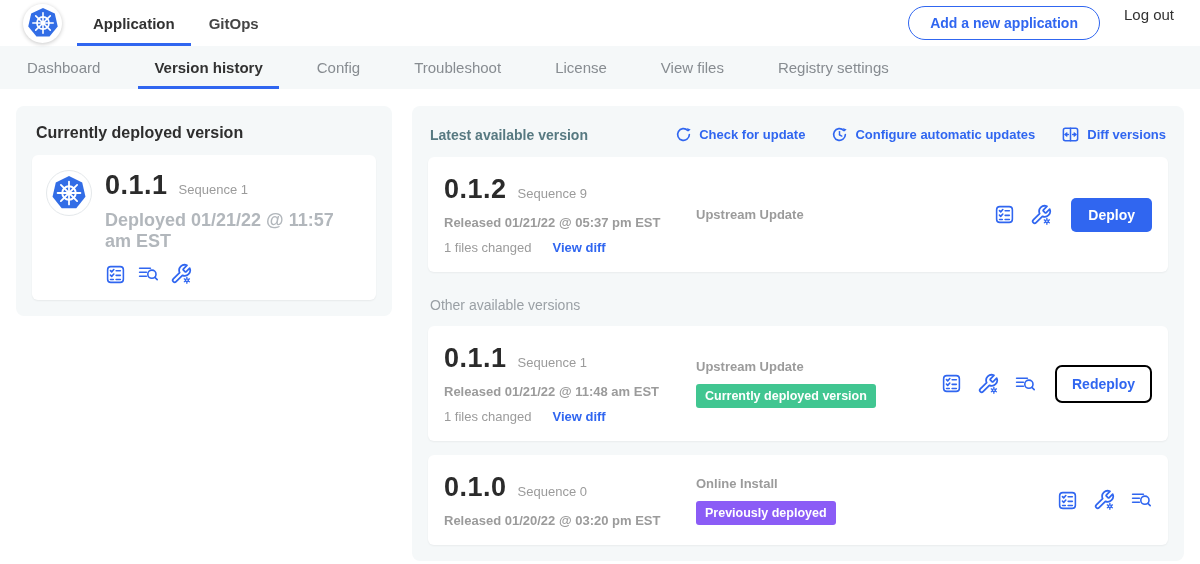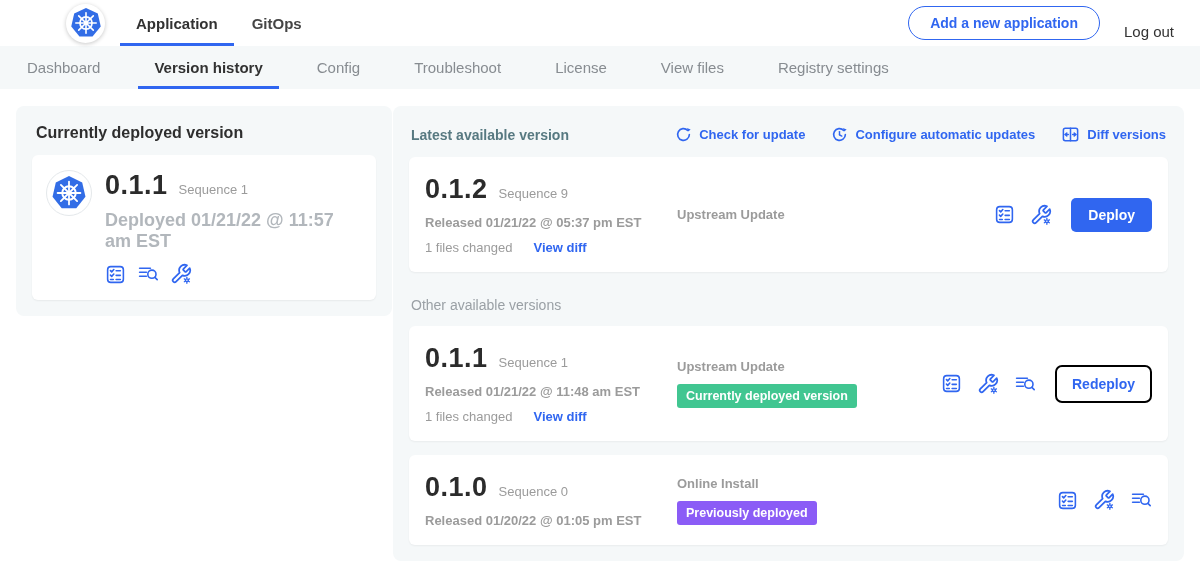--- a/index.html
+++ b/index.html
@@ -3,40 +3,40 @@
 <meta charset="utf-8">
 <style>
   * { box-sizing: border-box; }
   html,body { margin:0; padding:0; }
   body {
     width:1200px; height:564px; background:#ffffff;
     font-family:"Liberation Sans", sans-serif; color:#323232;
     overflow:hidden;
   }
   
-  .topnav { height:46px; display:flex; align-items:center; padding-left:23px; padding-right:26px; background:#fff;margin-left:43px; }
+  .topnav { height:46px; display:flex; align-items:center; padding-left:23px; padding-right:26px; background:#fff; }
   .logo-circle { width:39px; height:39px; border-radius:50%; background:#fff;
     box-shadow:0 1px 4px rgba(0,0,0,.22); display:flex; align-items:center; justify-content:center;
     margin-right:14px; flex:none; }
   .top-tab { position:relative; height:46px; display:flex; align-items:center; padding:0 17px;
     font-size:15px; font-weight:700; color:#454545; cursor:pointer; }
   .top-tab.active { color:#323232; }
   .top-tab.active::after { content:""; position:absolute; left:1px; right:1px; bottom:0; height:3px; background:#3066f0; }
-  .top-actions { margin-left:auto; display:flex; align-items:flex-end; gap:24px; }
+  .top-actions { margin-left:auto; display:flex; align-items:flex-start; gap:24px; }
   .add-app-btn { border:1px solid #3066f0; color:#3066f0; background:#fff; font-weight:700;
     font-size:14px; border-radius:17px; padding:8px 21px; cursor:pointer; font-family:inherit; }
   .logout { font-size:15px; color:#323232; cursor:pointer; }
   
   .subnav { height:43px; background:#f5f8f9; display:flex; justify-content:flex-start; }
   .subnav-item { position:relative; display:flex; align-items:center; padding:0 27px;
     font-size:15px; color:#878c91; cursor:pointer; }
   .subnav-item.active { color:#323232; font-weight:700; }
   .subnav-item.active::after { content:""; position:absolute; left:11px; right:11px; bottom:0; height:3px; background:#3066f0; }
   
-  .main { display:flex; align-items:flex-start; gap:1px; padding:17px 16px 0 16px; }
+  .main { display:flex; align-items:flex-start; gap:20px; padding:17px 16px 0 16px; }
   .panel { background:#f5f8f9; border-radius:8px; }
   .left-panel { width:376px; flex:none; padding:16px; }
   .left-panel h2 { font-size:16px; font-weight:700; margin:2px 0 13px 4px; color:#2e2e2e; }
   .deployed-card { background:#fff; border-radius:6px; padding:15px 14px; display:flex; gap:13px;
     box-shadow:0 1px 2px rgba(0,0,0,.06); }
   .logo-ring { width:46px; height:46px; border-radius:50%; border:1px solid #e4e8eb; background:#fff;
     display:flex; align-items:center; justify-content:center; flex:none; }
   .version-row { display:flex; align-items:baseline; gap:11px; }
   .version-big { font-size:27px; font-weight:800; color:#2b2b2b; letter-spacing:.5px; }
   .seq { font-size:13px; color:#9b9b9b; font-weight:400; }
@@ -318,21 +318,21 @@
         <button class="btn-outline">Redeploy</button>
       </div>
     </div>
 
     <div class="version-card">
       <div class="vc-info">
         <div class="version-row">
           <span class="version-big">0.1.0</span>
           <span class="seq">Sequence 0</span>
         </div>
-        <div class="released">Released 01/20/22 @ 01:05 pm EST</div>
+        <div class="released">Released 01/20/22 @ 03:20 pm EST</div>
       </div>
       <div class="vc-source">
         <div class="source-label">Online Install</div>
         <span class="badge gray">Previously deployed</span>
       </div>
       <div class="vc-actions">
         <span class="ic">
             <svg width="21" height="21" viewBox="0 0 20 20">
               <use href="#svg-checklist"></use>
             </svg>

